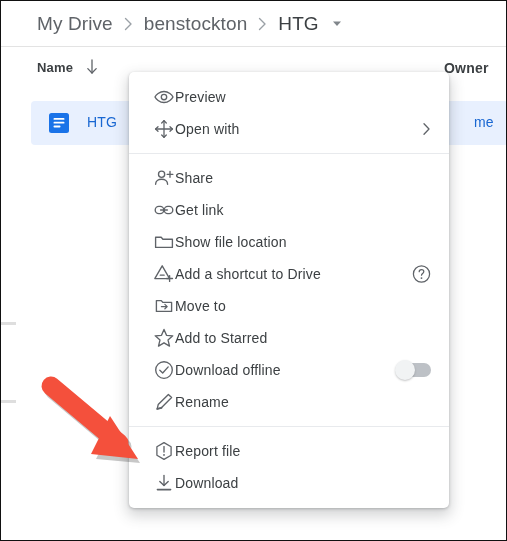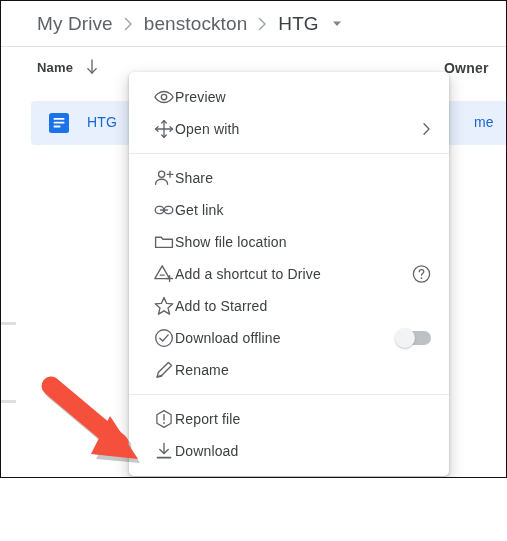--- a/index.html
+++ b/index.html
@@ -6,21 +6,21 @@
     margin: 0;
     padding: 0;
     background: #ffffff;
   }
   body {
     font-family: "Liberation Sans", sans-serif;
   }
   #screen {
     position: relative;
     width: 507px;
-    height: 478px;
+    height: 541px;
     background: #ffffff;
     overflow: hidden;
     border: 1px solid #111111;
     box-sizing: border-box;
   }
 
   
   .breadcrumb-bar {
     position: absolute;
     left: 0;
@@ -358,20 +358,29 @@
       <span class="ctx-label">Add a shortcut to Drive</span>
       <span class="ctx-trailing">
         <svg width="19" height="19" viewBox="0 0 19 19">
           <circle cx="9.5" cy="9.5" r="8.1" fill="none" stroke="#5f6368" stroke-width="1.25"></circle>
           <path d="M7.2 7.2c0-1.3 1-2.2 2.3-2.2s2.3.9 2.3 2.1c0 1.8-2.3 1.8-2.3 3.6" fill="none" stroke="#5f6368" stroke-width="1.25" stroke-linecap="round"></path>
           <circle cx="9.5" cy="13.6" r=".95" fill="#5f6368"></circle>
         </svg>
       </span>
     </div>
 
+    <div class="ctx-item">
+      <span class="ctx-icon">
+        <svg width="22" height="22" viewBox="0 0 22 22">
+          <path d="M3.4 5.6h4.9l1.5 1.8h8.8v9H3.4z" fill="none" stroke="#5f6368" stroke-width="1.35" stroke-linejoin="round"></path>
+          <path d="M8.4 11.6 L14 11.6 M11.9 9.4 L14.2 11.6 L11.9 13.8" fill="none" stroke="#5f6368" stroke-width="1.25" stroke-linecap="round" stroke-linejoin="round"></path>
+        </svg>
+      </span>
+      <span class="ctx-label">Move to</span>
+    </div>
 
     <div class="ctx-item">
       <span class="ctx-icon">
         <svg width="22" height="22" viewBox="0 0 22 22">
           <path d="M11 2.4 L13.5 8.3 L19.8 8.8 L15 12.9 L16.5 19.1 L11 15.8 L5.5 19.1 L7 12.9 L2.2 8.8 L8.5 8.3 Z" fill="none" stroke="#5f6368" stroke-width="1.35" stroke-linejoin="round"></path>
         </svg>
       </span>
       <span class="ctx-label">Add to Starred</span>
     </div>
 

